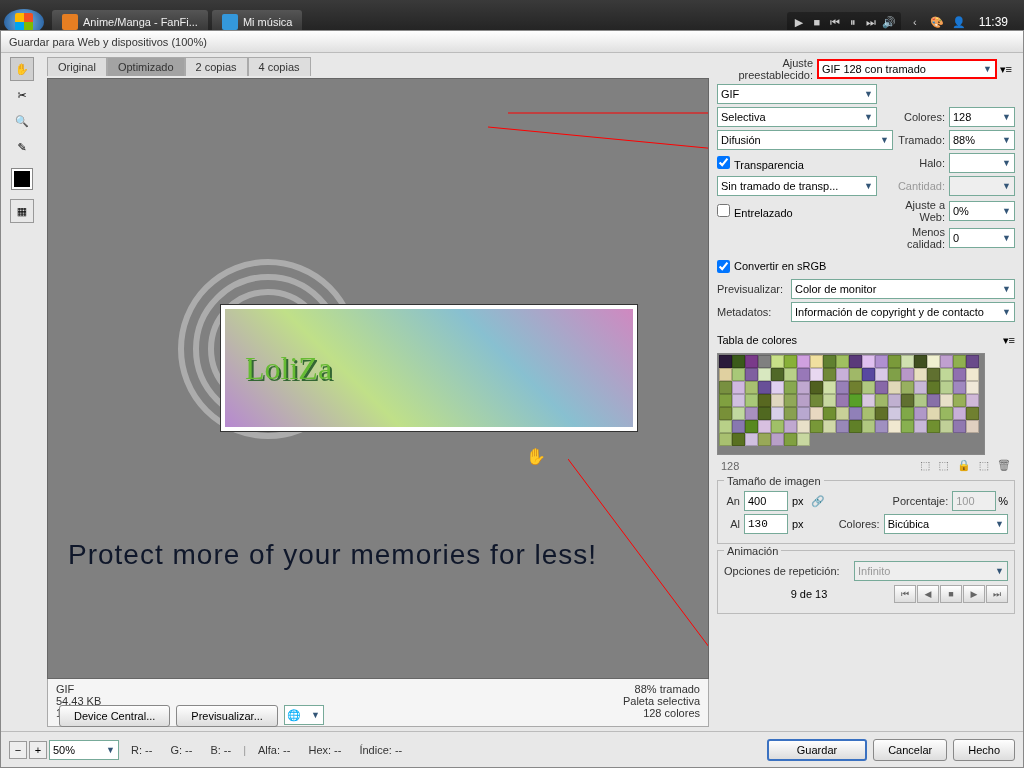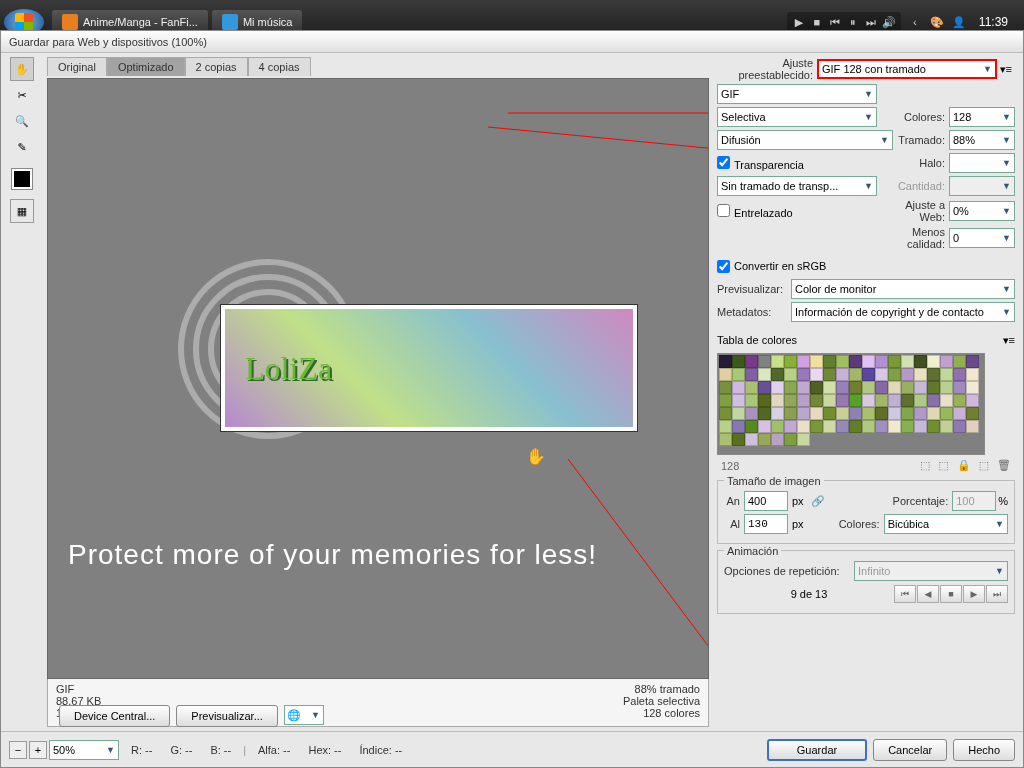--- a/index.html
+++ b/index.html
@@ -34,21 +34,21 @@
 .tabs { display: flex; gap: 0; margin-bottom: 2px; }
 .tab { padding: 3px 10px; background: #ddd; border: 1px solid #aaa; border-bottom: none; color: #333; }
 .tab.active { background: #a3a3a3; }
 .canvas-wrap { flex: 1; background: #808080; border: 1px solid #666; position: relative; overflow: hidden; }
 .artwork { position: absolute; left: 172px; top: 225px; width: 418px; height: 128px; background: #fff; border: 1px solid #333; padding: 4px; }
 .art-inner { width: 100%; height: 100%; background: linear-gradient(45deg, #b688d0, #c0e088, #88c0d0, #d088c0); display: flex; align-items: center; padding-left: 20px; }
 .art-text { font-size: 32px; font-family: cursive; color: #6b3; text-shadow: 2px 2px 0 #363; }
 .rings { position: absolute; left: 130px; top: 180px; width: 180px; height: 180px; }
 .ring { position: absolute; border: 6px solid rgba(255,255,255,0.35); border-radius: 50%; }
 .r1 { inset: 0; } .r2 { inset: 15px; } .r3 { inset: 30px; } .r4 { inset: 45px; }
-.watermark { position: absolute; left: 20px; top: 460px; font-size: 28px; color: #ffffff; font-family: Arial; letter-spacing: 1px; }
+.watermark { position: absolute; left: 20px; top: 460px; font-size: 28px; color: #0f172a; font-family: Arial; letter-spacing: 1px; }
 .watermark2 { position: absolute; left: 320px; top: 250px; font-size: 38px; color: rgba(200,200,200,0.4); font-family: Arial; }
 .cursor-hand { position: absolute; left: 478px; top: 368px; font-size: 16px; }
 .arrow-red { position: absolute; stroke: #f00; stroke-width: 1; fill: none; }
 
 .info-bar { height: 48px; background: #f5f5f5; border: 1px solid #aaa; border-top: none; display: flex; padding: 4px 8px; font-size: 10px; color: #333; }
 .info-left { flex: 1; } .info-right { text-align: right; }
 
 
 .rpanel { width: 310px; background: #e8e8e8; padding: 4px 8px 4px 4px; overflow-y: auto; }
 .row { display: flex; align-items: center; margin-bottom: 3px; min-height: 20px; }
@@ -151,21 +151,21 @@
             <polygon points="248,28 258,34 246,36" fill="#f00"></polygon>
           </svg>
         <svg class="arrow-red" style="left:520px;top:380px" width="160" height="210">
             <line x1="0" y1="0" x2="150" y2="200"></line>
             <polygon points="146,196 154,206 142,202" fill="#f00"></polygon>
           </svg>
       </div>
       <div class="info-bar">
         <div class="info-left">
           <div>GIF</div>
-          <div>88,67 KB</div>
+          <div>54,43 KB</div>
           <div>17 seg. a 56,6 Kbps</div>
         </div>
         <div class="info-right">
           <div>88% tramado</div>
           <div>Paleta selectiva</div>
           <div>128 colores</div>
         </div>
       </div>
     </div>
 

